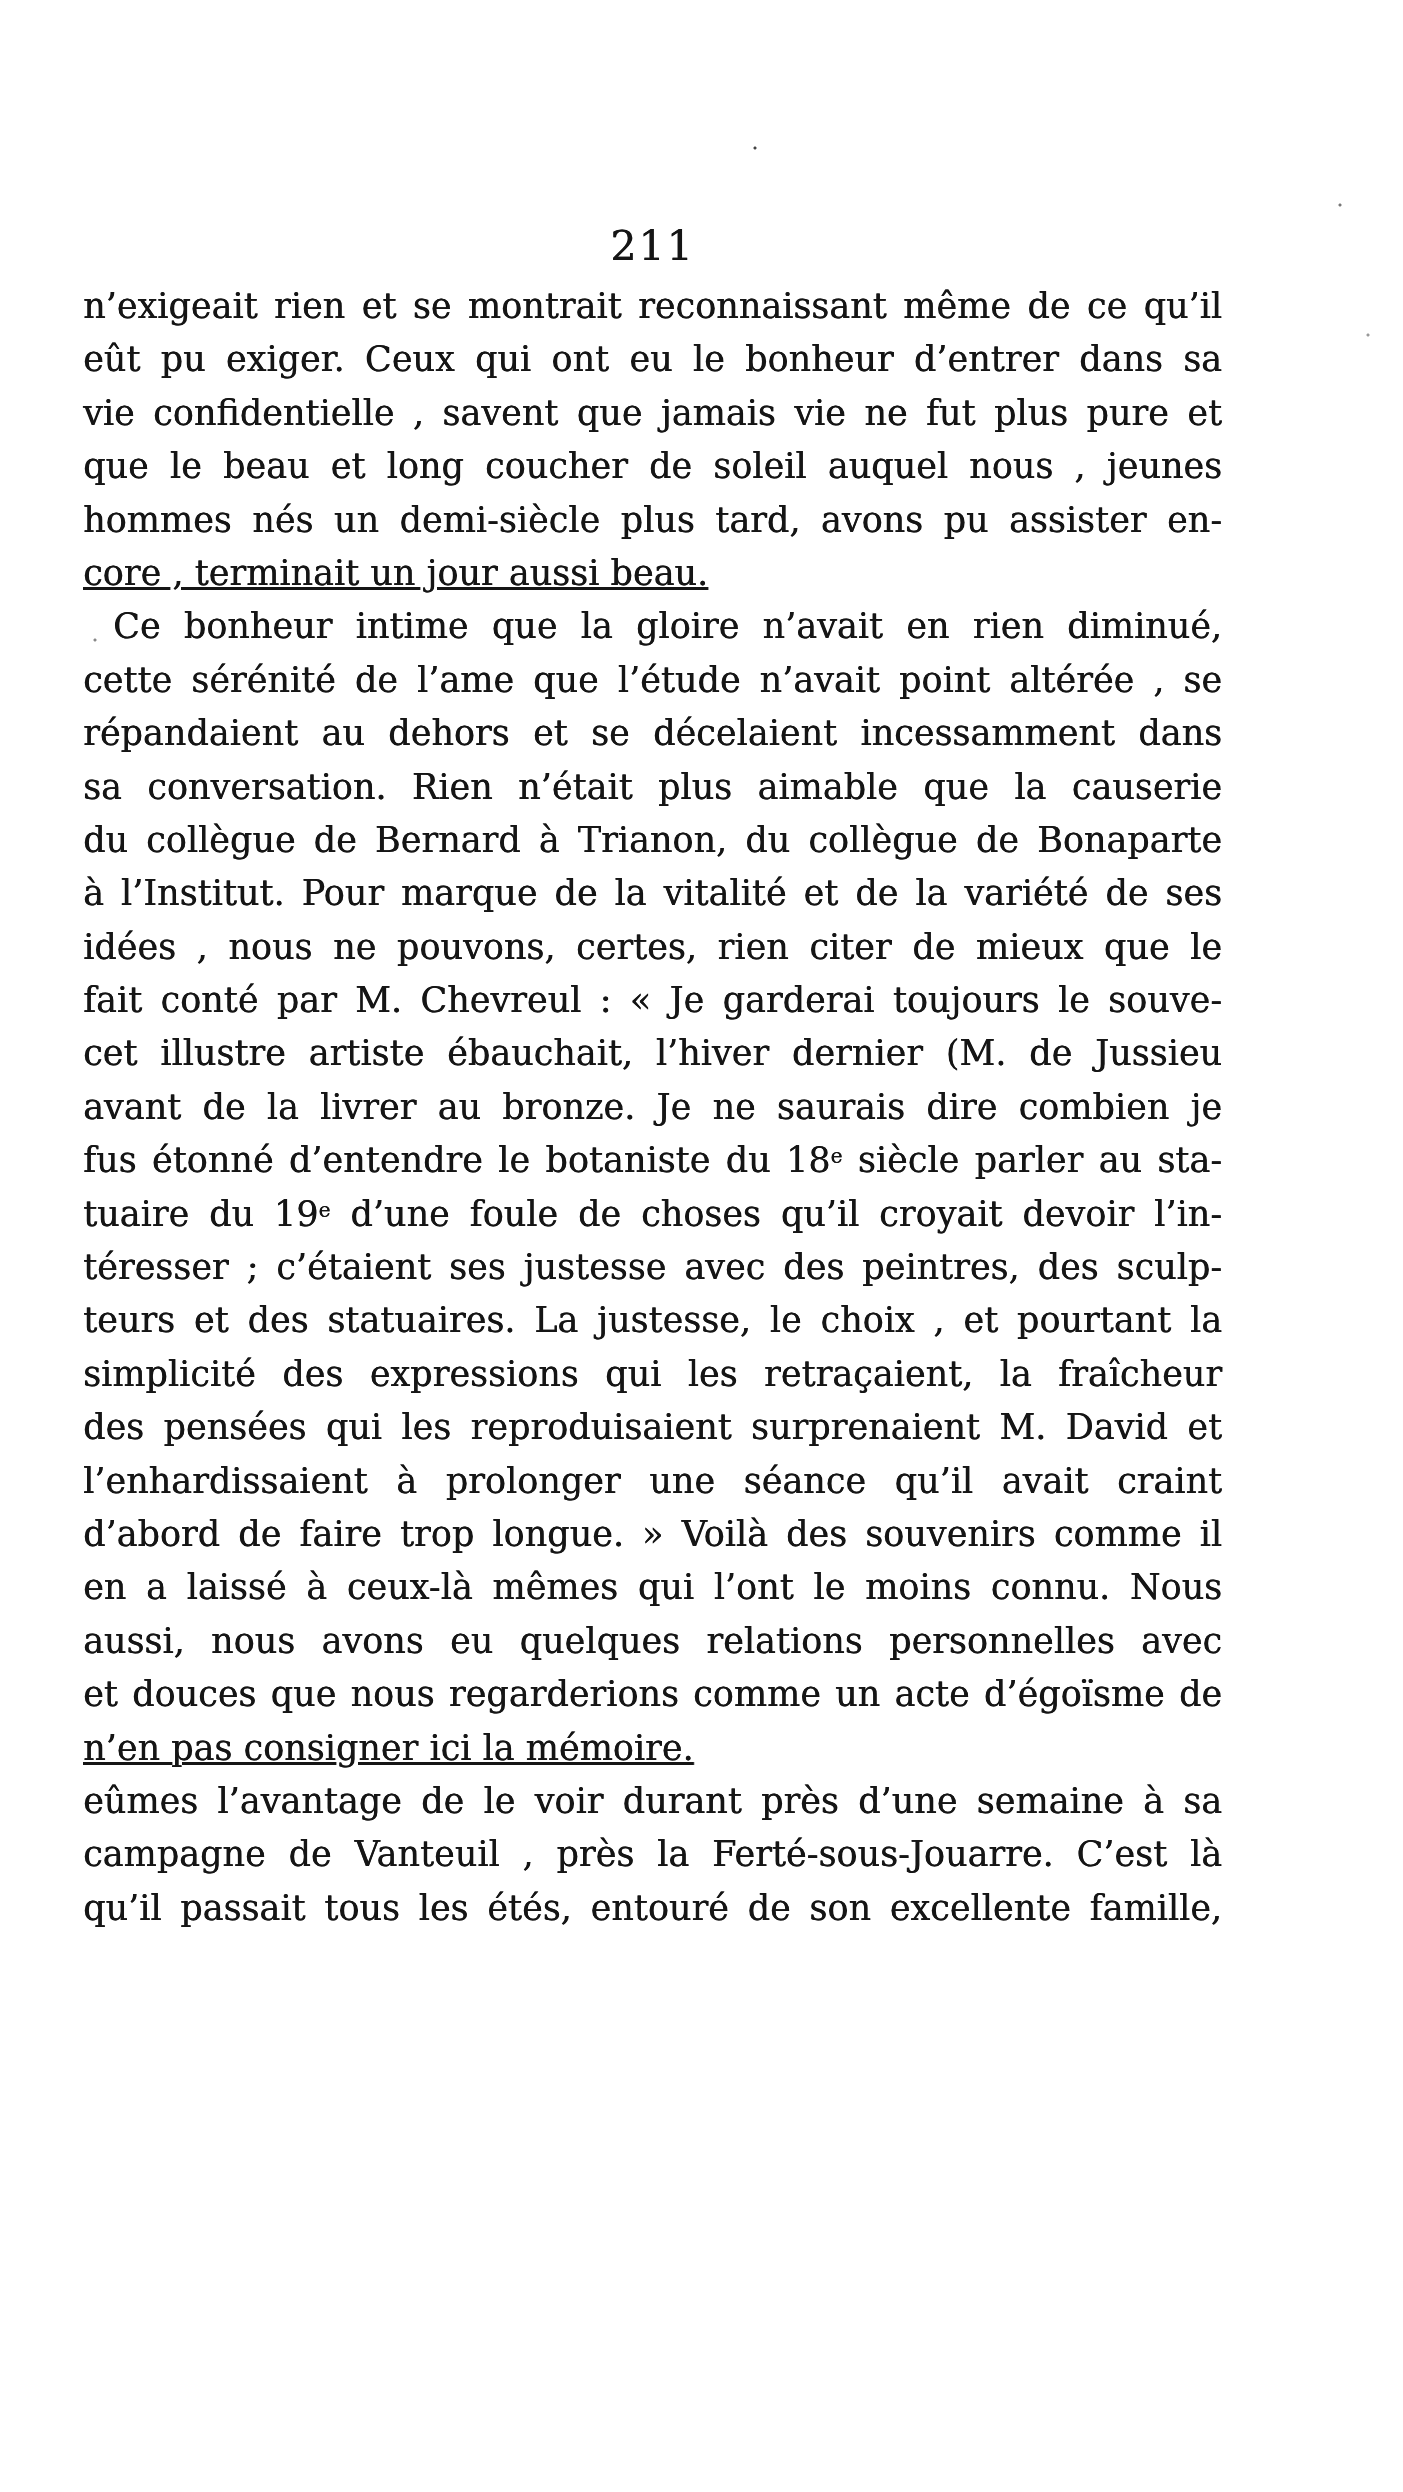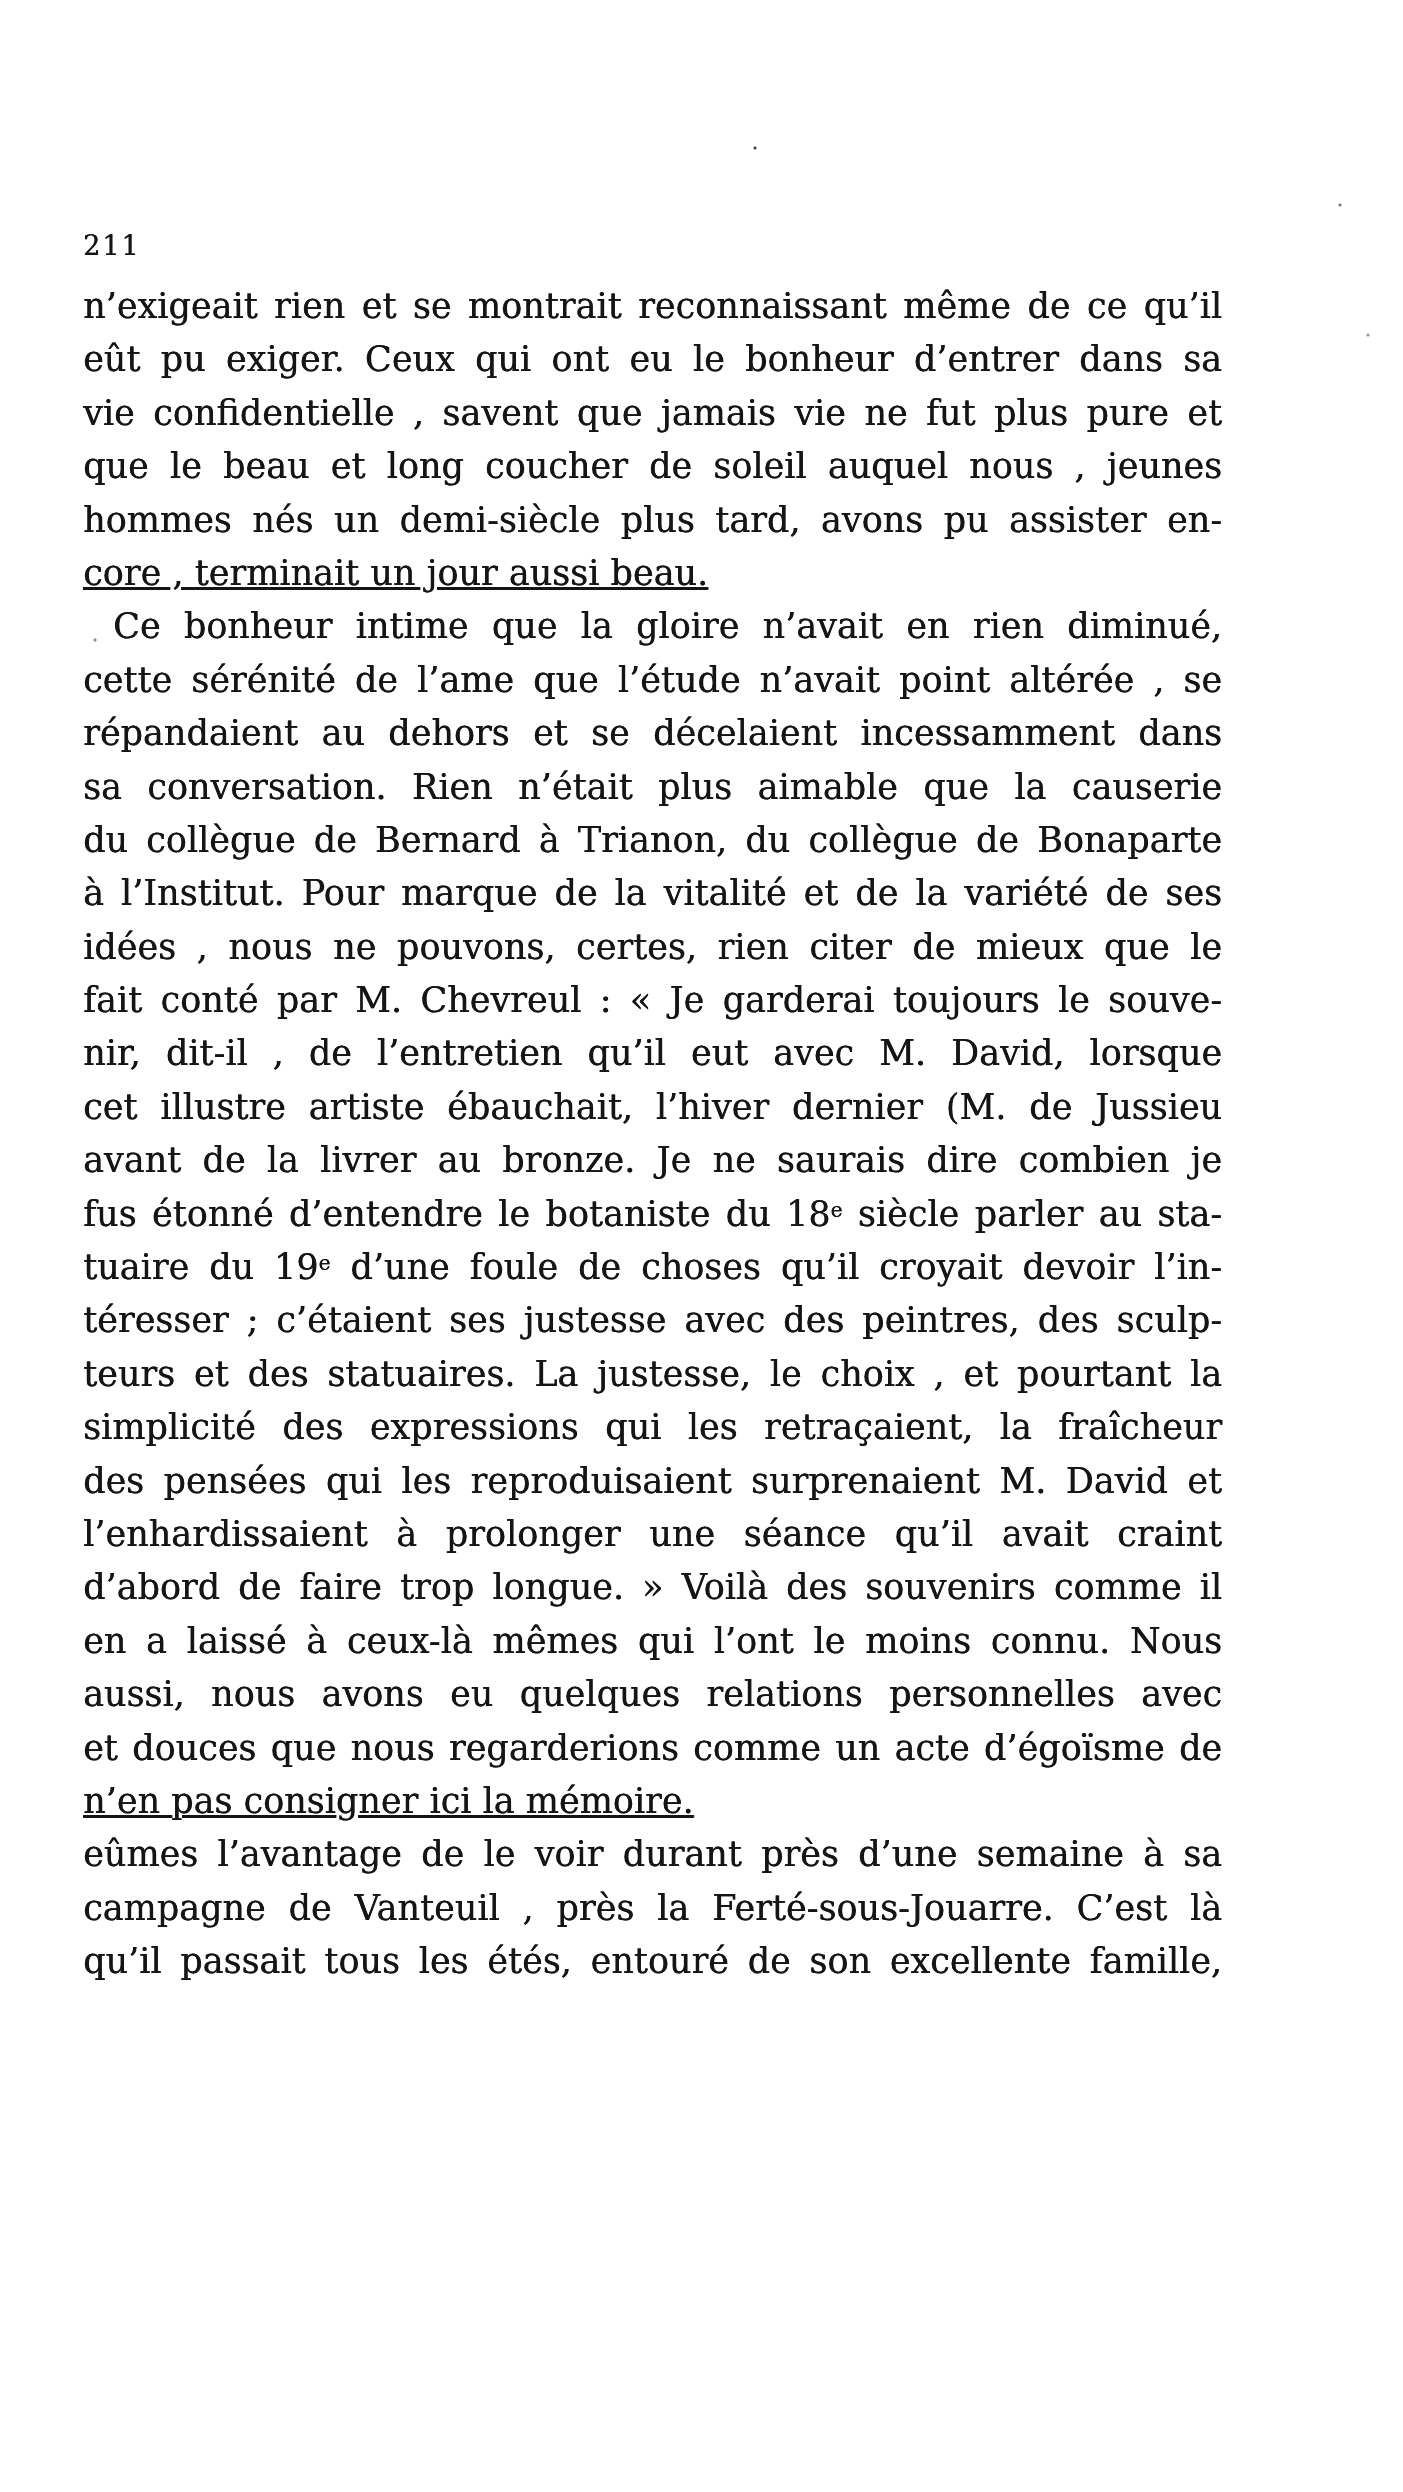--- a/index.html
+++ b/index.html
@@ -23,21 +23,22 @@
       radial-gradient(circle 2px at 1340px 205px, #777 0 1px, transparent 2px),
       radial-gradient(circle 1.5px at 95px  640px, #888 0 1px, transparent 2px),
       radial-gradient(circle 1.5px at 1368px 335px, #999 0 1px, transparent 2px),
       #ffffff;
   }
   .page-number {
     position: absolute;
     top: 228px;
     left: 83px;
     width: 1139px;
-    font-size: 27px;
+    text-align: center;
+    font-size: 41px;
     line-height: 36px;
     letter-spacing: 2px;
     text-shadow: 0.4px 0 0 currentColor;
   }
   .page-text {
     position: absolute;
     top: 280px;
     left: 83px;
     width: 1139px;
     font-size: 35px;
@@ -79,21 +80,20 @@
       </div>
       <div>
         <div class="line indent">Ce bonheur intime que la gloire n’avait en rien diminué,</div>
         <div class="line">cette sérénité de l’ame que l’étude n’avait point altérée , se</div>
         <div class="line">répandaient au dehors et se décelaient incessamment dans</div>
         <div class="line">sa conversation. Rien n’était plus aimable que la causerie</div>
         <div class="line">du collègue de Bernard à Trianon, du collègue de Bonaparte</div>
         <div class="line">à l’Institut. Pour marque de la vitalité et de la variété de ses</div>
         <div class="line">idées , nous ne pouvons, certes, rien citer de mieux que le</div>
         <div class="line">fait conté par M. Chevreul : « Je garderai toujours le souve-</div>
-        <div class="line">nir, dit-il , de l’entretien qu’il eut avec M. David, lorsque</div>
         <div class="line">cet illustre artiste ébauchait, l’hiver dernier (M. de Jussieu</div>
         <div class="line">avant de la livrer au bronze. Je ne saurais dire combien je</div>
         <div class="line">fus étonné d’entendre le botaniste du 18<sup>e</sup> siècle parler au sta-</div>
         <div class="line">tuaire du 19<sup>e</sup> d’une foule de choses qu’il croyait devoir l’in-</div>
         <div class="line">téresser ; c’étaient ses justesse avec des peintres, des sculp-</div>
         <div class="line">teurs et des statuaires. La justesse, le choix , et pourtant la</div>
         <div class="line">simplicité des expressions qui les retraçaient, la fraîcheur</div>
         <div class="line">des pensées qui les reproduisaient surprenaient M. David et</div>
         <div class="line">l’enhardissaient à prolonger une séance qu’il avait craint</div>
         <div class="line">d’abord de faire trop longue. » Voilà des souvenirs comme il</div>

